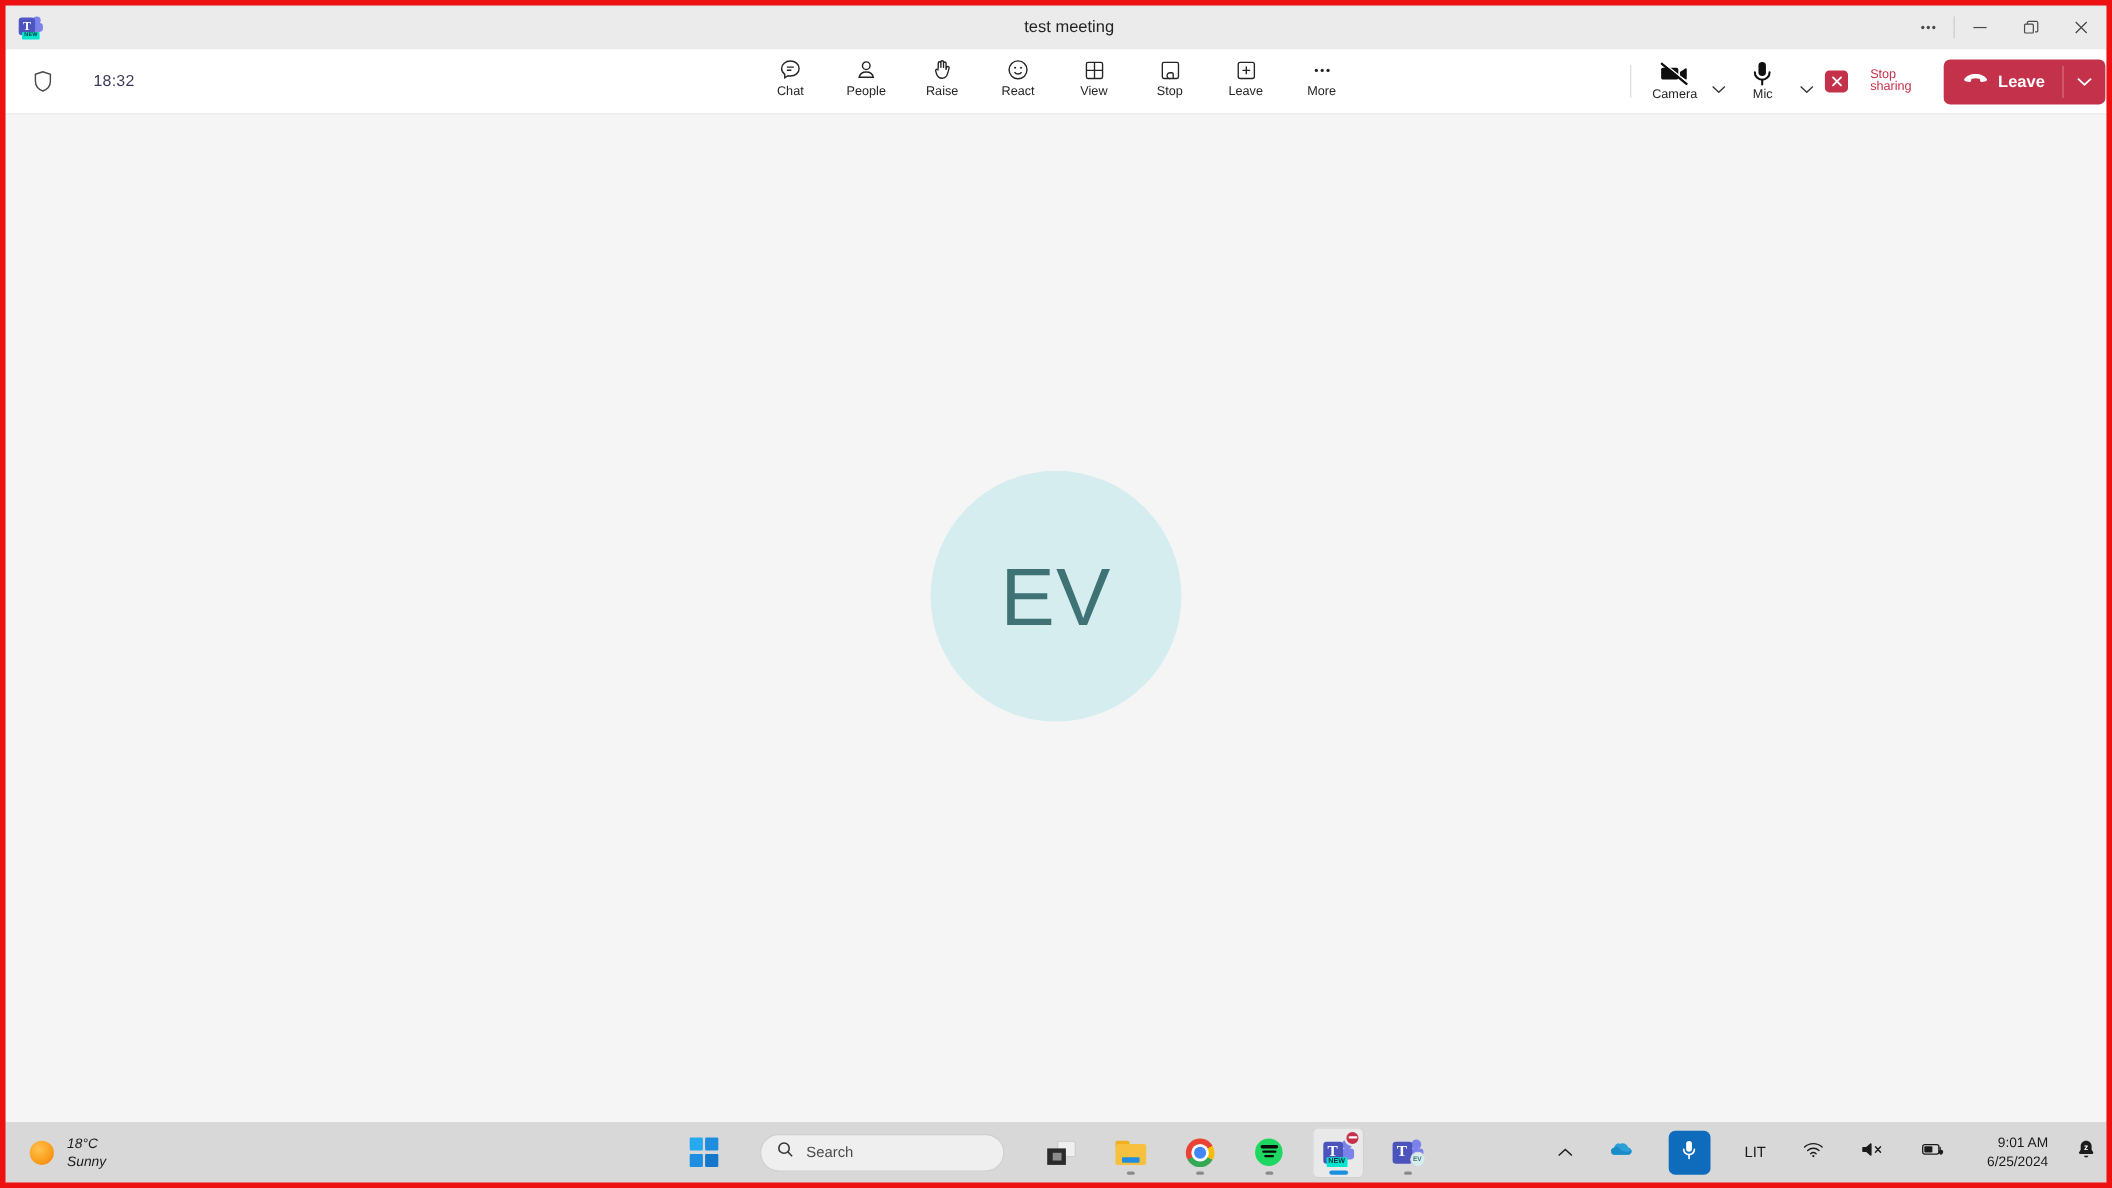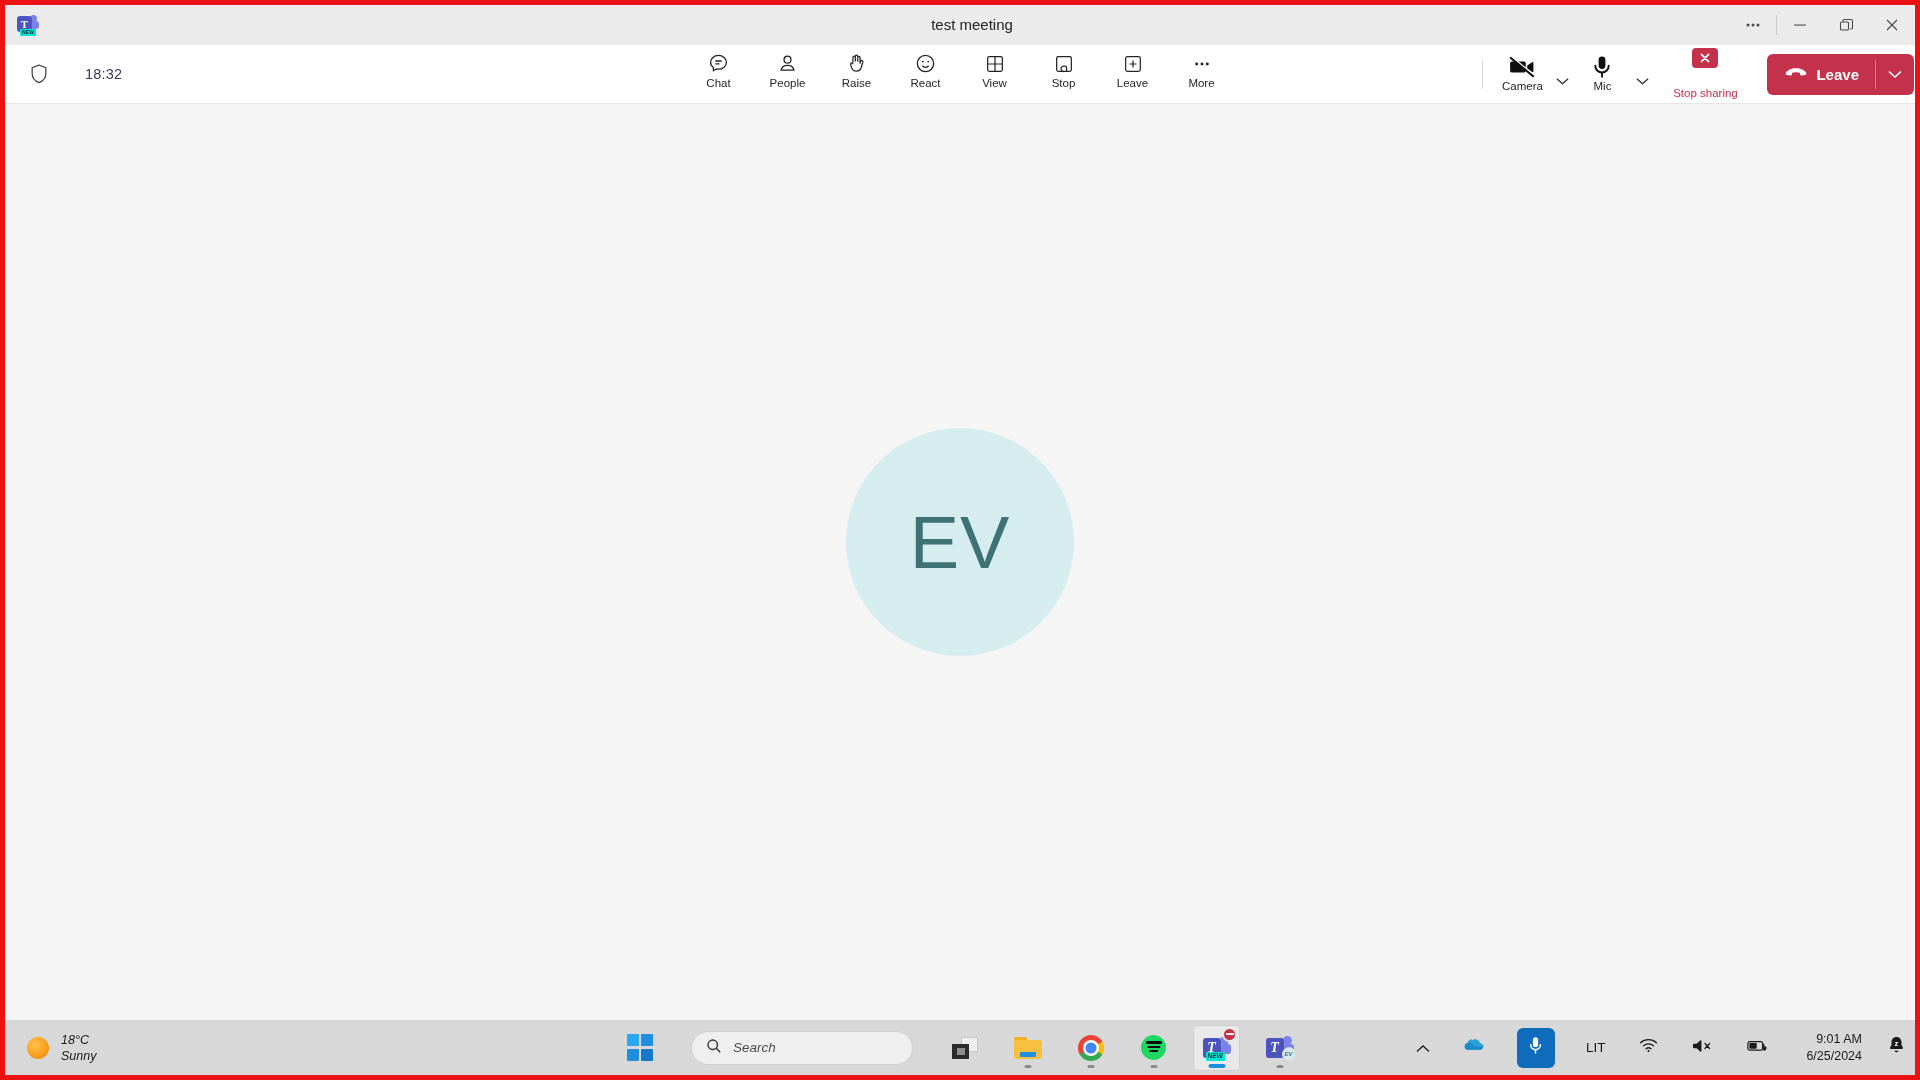--- a/index.html
+++ b/index.html
@@ -102,21 +102,21 @@
     gap:3px; width:58px; height:52px; border-radius:4px; cursor:default;
   }
   .dev .ico { height:22px; display:flex; align-items:center; justify-content:center; color:#0f0f0f; }
   .dev .lbl { font-size:11.5px; color:#242424; line-height:1; }
   .caret {
     width:22px; height:52px; display:flex; align-items:flex-end; justify-content:center;
     padding-bottom:14px; color:#3a3a3a; cursor:default; border-radius:4px;
   }
 
   .share {
-    display:flex; flex-direction:column; align-items:center; justify-content:center;
+    display:flex; flex-direction:row; align-items:center; justify-content:center;
     gap:20px; width:92px; height:52px; margin-left:6px; border-radius:4px; cursor:default;
   }
   .share-x {
     width:26px; height:20px; background:#c4314b; border-radius:4px;
     display:flex; align-items:center; justify-content:center; color:#fff;
   }
   .share .lbl { font-size:11.5px; color:#c4314b; line-height:1; }
 
   .leave-wrap {
     display:flex; align-items:stretch; height:41px;
@@ -154,21 +154,21 @@
     display:flex; align-items:center; gap:12px; padding-left:22px; width:300px; cursor:default;font-style:italic;
   }
   .sun {
     width:22px; height:22px; border-radius:50%;
     background:radial-gradient(circle at 38% 34%, #ffc24d 0%, #fba01f 55%, #f07c0a 100%);
   }
   .weather-txt { line-height:1.28; }
   .weather-txt div { font-size:12.5px; color:#1b1b1b; }
 
   .tb-center {
-    position:absolute; left:0; right:0; display:flex; align-items:center; justify-content:center; gap:16px;font-style:italic;
+    position:absolute; left:0; right:0; display:flex; align-items:center; justify-content:center; gap:16px;
   }
   .start-btn { width:46px; height:44px; display:flex; align-items:center; justify-content:center; cursor:default; border-radius:5px; }
   .winlogo { display:grid; grid-template-columns:12px 12px; grid-template-rows:12px 12px; gap:2.5px; }
   .winlogo i { display:block; border-radius:1px; }
   .winlogo i:nth-child(1){ background:#27a9f1; }
   .winlogo i:nth-child(2){ background:#1f8ee0; }
   .winlogo i:nth-child(3){ background:#1f8ee0; }
   .winlogo i:nth-child(4){ background:#1477c9; }
 
   .searchbox {

